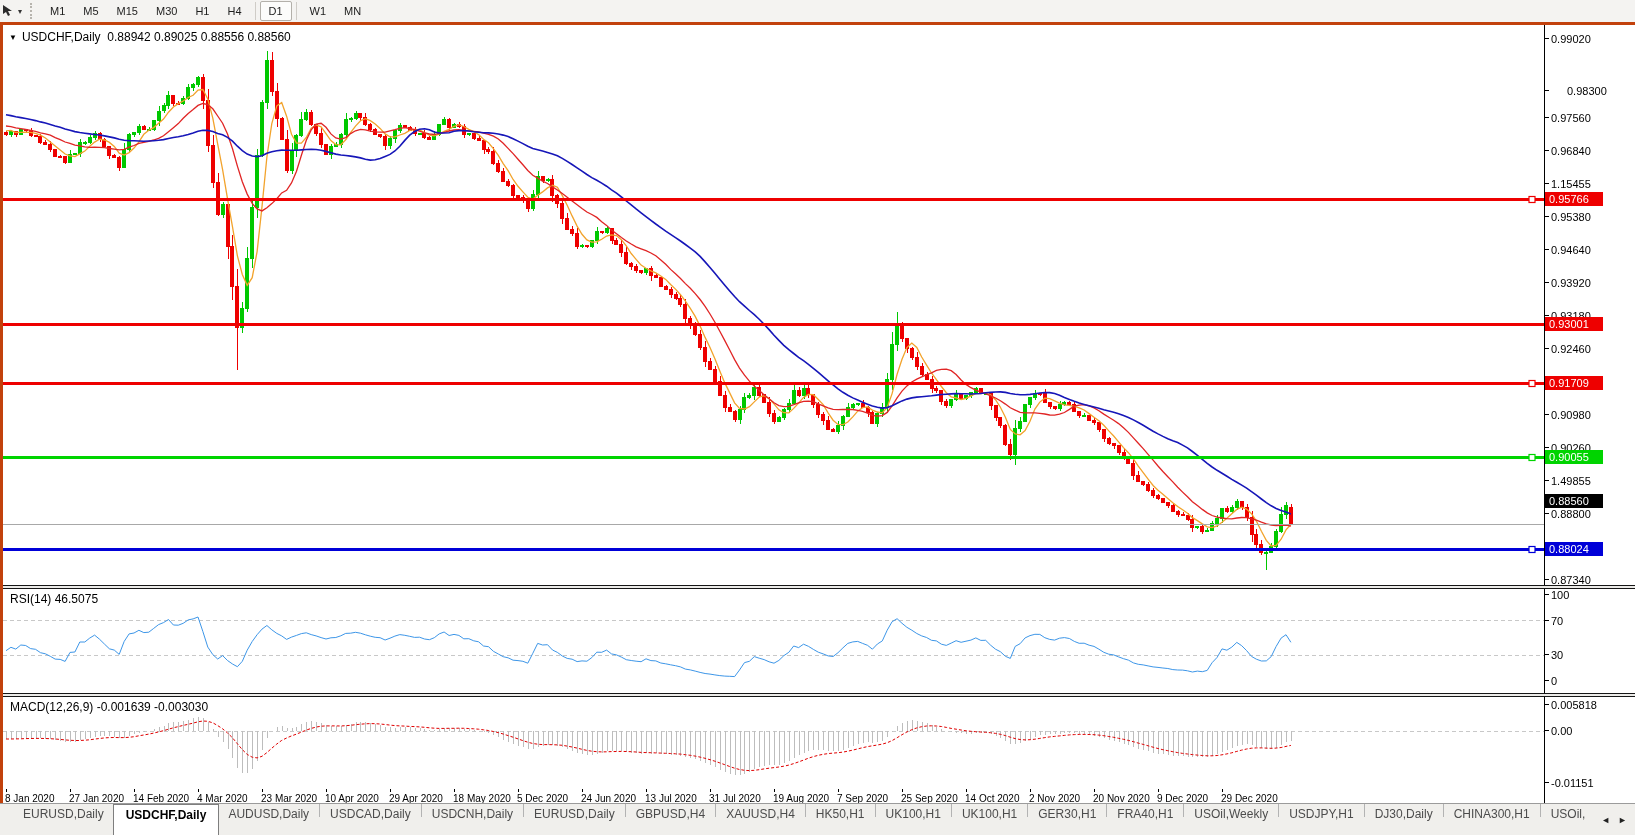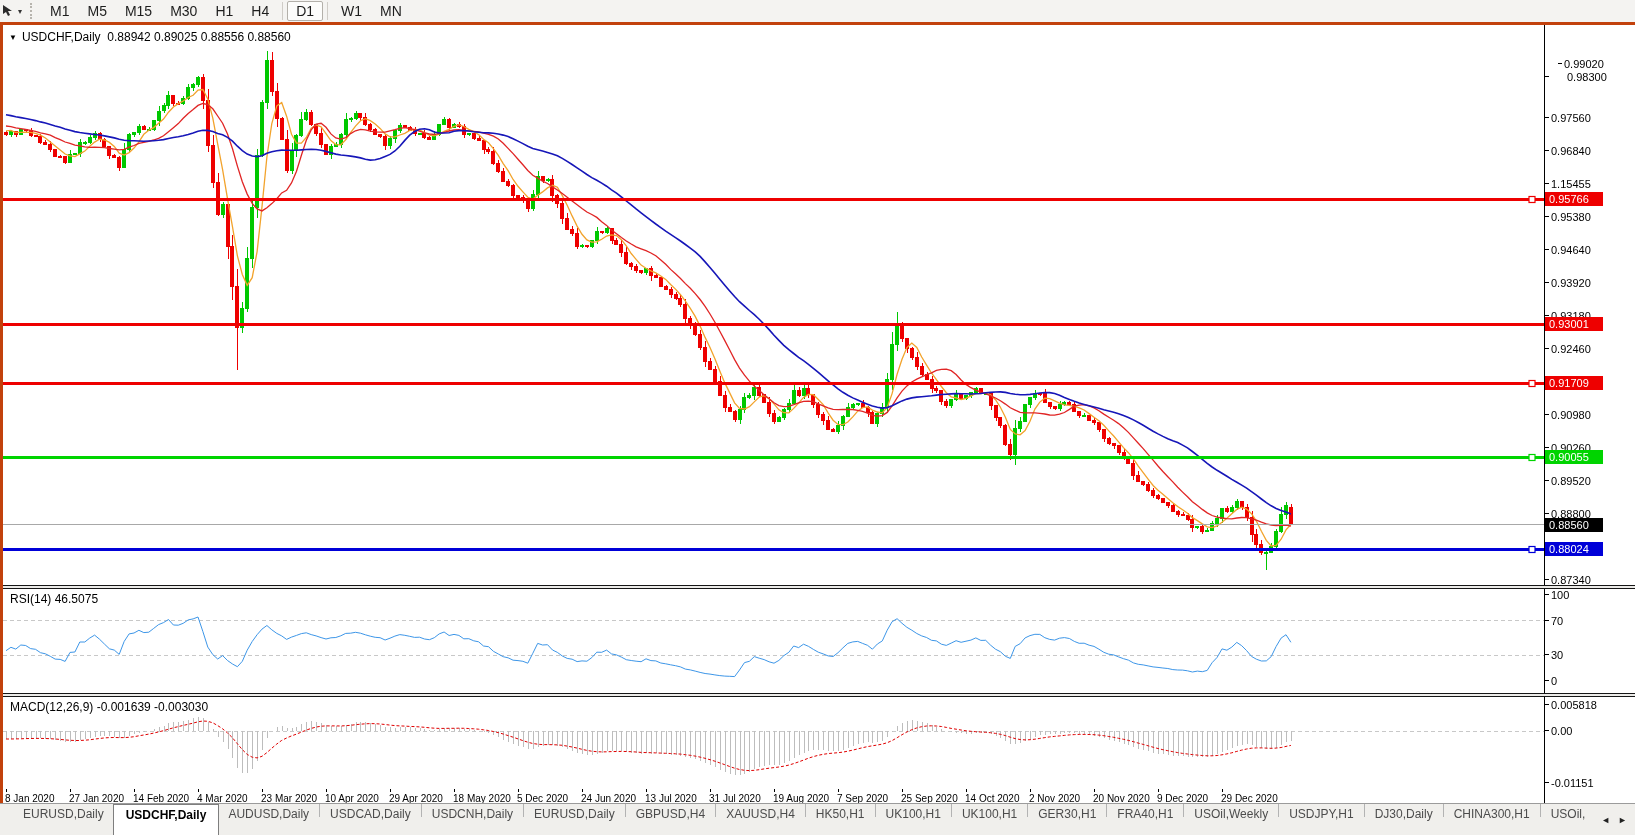--- a/index.html
+++ b/index.html
@@ -6,21 +6,21 @@
             font-family:"Liberation Sans",sans-serif;-webkit-font-smoothing:none;}
   .app{position:relative;width:1635px;height:835px;background:#fff;}
 
   
   .toolbar{position:absolute;left:0;top:0;width:100%;height:22px;background:#f4f3f1;
            border-bottom:1px solid #d8d5d0;display:flex;align-items:center;}
   .tool-icon-wrap{display:flex;align-items:center;padding:0 4px 0 1px;}
   .tool-caret{font-size:8px;color:#333;margin-left:3px;}
   .tb-grip{width:3px;height:16px;border-left:2px dotted #b7b4ae;margin:0 6px 0 4px;}
   .tb-sep{width:1px;height:18px;background:#cfccc7;margin:0 4px;}
-  .tf-btn{font-size:14px;color:#1d1d1d;padding:2px 8px;border:1px solid transparent;
+  .tf-btn{font-size:11px;color:#1d1d1d;padding:2px 8px;border:1px solid transparent;
           border-radius:2px;line-height:14px;cursor:default;}
   .tf-btn.active{background:#fcfcfb;border-color:#b3b0aa;}
 
   
   .window{position:absolute;left:0;top:22px;width:1633px;height:779px;border:3px solid #c2410c;background:#fde047;text-decoration:underline;}
   .pane{position:relative;background:#fff;}
   .pane-main{height:560px;}
   .pane-rsi{height:104px;}
   .pane-macd{height:92px;}
   .sep{height:4px;background:#ecebe8;border-top:1px solid #161616;border-bottom:1px solid #161616;box-sizing:border-box;}
@@ -361,41 +361,41 @@
           <rect x="1526" y="355.5" width="6" height="6" fill="#fff" stroke="#ee0000" stroke-width="1.2"></rect>
           <line x1="0" y1="432.5" x2="1541" y2="432.5" stroke="#00d400" stroke-width="3"></line>
           <rect x="1526" y="429.5" width="6" height="6" fill="#fff" stroke="#00d400" stroke-width="1.2"></rect>
           <line x1="0" y1="524.5" x2="1541" y2="524.5" stroke="#0000d8" stroke-width="3"></line>
           <rect x="1526" y="521.5" width="6" height="6" fill="#fff" stroke="#0000d8" stroke-width="1.2"></rect>
         </svg>
       <div class="chart-title">
         <span class="marker">▼</span><span>USDCHF,Daily</span>&nbsp;&nbsp;<span>0.88942 0.89025 0.88556 0.88560</span>
       </div>
       <div class="vline"></div>
-    <div class="ptick" style="top: 33px; margin-left: 13px;">0.99020</div>
-        <div class="ptick" style="top: 46px; padding-left: 16px;">0.98300</div>
+    <div class="ptick" style="top: 8px;">0.99020</div>
+        <div class="ptick" style="top: 60px; padding-left: 16px;">0.98300</div>
         <div class="ptick" style="top: 87px;">0.97560</div>
         <div class="ptick" style="top: 120px;">0.96840</div>
         <div class="ptick" style="top: 153px;">1.15455</div>
         <div class="ptick" style="top: 186px;">0.95380</div>
         <div class="ptick" style="top: 219px;">0.94640</div>
         <div class="ptick" style="top: 252px;">0.93920</div>
         <div class="ptick" style="top: 285px;">0.93180</div>
         <div class="ptick" style="top: 318px;">0.92460</div>
         <div class="ptick" style="top: 384px;">0.90980</div>
         <div class="ptick" style="top: 417px;">0.90260</div>
-        <div class="ptick" style="top: 450px;">0.89520</div>
+        <div class="ptick" style="top: 450px;">1.49855</div>
         <div class="ptick" style="top: 483px;">0.88800</div>
         <div class="ptick" style="top: 549px;">0.87340</div>
         <div class="badge" style="background: rgb(238, 0, 0); top: 167px;">0.95766</div>
         <div class="badge" style="background: rgb(238, 0, 0); top: 292px;">0.93001</div>
         <div class="badge" style="background: rgb(238, 0, 0); top: 351px;">0.91709</div>
         <div class="badge" style="background: rgb(0, 212, 0); top: 425px;">0.90055</div>
         <div class="badge" style="background: rgb(0, 0, 216); top: 517px;">0.88024</div>
-        <div class="badge" style="background: rgb(0, 0, 0); top: 493px;">0.88560</div>
+        <div class="badge" style="background: rgb(0, 0, 0); top: 469px;">0.88560</div>
       </div>
 
     <div class="sep"></div>
 
     <div class="pane pane-rsi" id="pane-rsi">
         <svg width="1541" height="100">
           <line x1="0" y1="31.8" x2="1541" y2="31.8" stroke="#c8c8c8" stroke-width="1" stroke-dasharray="4 3" shape-rendering="crispEdges"></line>
           <line x1="0" y1="66.2" x2="1541" y2="66.2" stroke="#c8c8c8" stroke-width="1" stroke-dasharray="4 3" shape-rendering="crispEdges"></line>
           <polyline points="3.0,61.7 7.9,58.3 12.8,60.1 17.8,56.0 22.7,56.5 27.6,59.6 32.5,60.3 37.5,63.7 42.4,64.8 47.3,67.3 52.2,70.1 57.2,70.4 62.1,72.4 67.0,63.4 71.9,63.0 76.8,53.0 81.8,53.0 86.7,49.1 91.6,46.1 96.5,50.2 101.5,55.1 106.4,59.8 111.3,61.1 116.2,65.4 121.2,52.4 126.1,44.9 131.0,44.0 135.9,41.3 140.8,43.6 145.8,43.2 150.7,39.4 155.6,35.6 160.5,33.6 165.5,30.5 170.4,36.0 175.3,36.2 180.2,34.3 185.2,30.9 190.1,29.9 195.0,28.0 199.9,42.6 204.8,58.1 209.8,65.6 214.7,70.0 219.6,66.6 224.5,71.5 229.5,75.0 234.4,77.7 239.3,72.3 244.2,61.2 249.2,52.5 254.1,45.7 259.0,40.1 263.9,36.5 268.8,40.8 273.8,44.4 278.7,46.9 283.6,50.4 288.5,48.1 293.5,46.4 298.4,44.6 303.3,43.8 308.2,45.6 313.1,46.9 318.1,48.6 323.0,50.0 327.9,48.8 332.8,48.5 337.8,46.8 342.7,44.4 347.6,44.2 352.5,43.3 357.5,44.2 362.4,45.8 367.3,47.2 372.2,48.3 377.1,48.7 382.1,51.0 387.0,49.2 391.9,47.1 396.8,45.6 401.8,46.3 406.7,47.3 411.6,48.4 416.5,48.2 421.5,50.0 426.4,50.7 431.3,48.7 436.2,44.9 441.1,43.0 446.1,46.5 451.0,45.4 455.9,46.4 460.8,49.8 465.8,49.7 470.7,51.8 475.6,52.8 480.5,57.0 485.5,57.7 490.4,62.3 495.3,65.0 500.2,67.7 505.1,68.8 510.1,71.2 515.0,71.6 519.9,72.3 524.8,74.2 529.8,64.3 534.7,54.4 539.6,56.0 544.5,55.7 549.5,61.0 554.4,63.4 559.3,67.0 564.2,69.4 569.1,70.2 574.1,72.6 579.0,71.9 583.9,72.2 588.8,68.6 593.8,63.2 598.7,63.3 603.6,61.1 608.5,64.9 613.5,65.9 618.4,68.1 623.3,70.7 628.2,71.5 633.1,72.2 638.1,72.7 643.0,69.8 647.9,71.6 652.8,71.9 657.8,74.0 662.7,74.8 667.6,75.8 672.5,76.7 677.5,77.9 682.4,80.1 687.3,80.9 692.2,82.1 697.1,83.4 702.1,84.5 707.0,85.1 711.9,85.9 716.8,86.6 721.8,87.1 726.7,87.3 731.6,87.6 736.5,81.0 741.5,73.6 746.4,72.3 751.3,67.6 756.2,69.2 761.1,70.6 766.1,72.8 771.0,74.2 775.9,71.4 780.8,66.7 785.8,63.3 790.7,57.0 795.6,58.6 800.5,55.2 805.4,57.3 810.4,60.4 815.3,63.2 820.2,64.9 825.1,66.9 830.1,67.5 835.0,63.7 839.9,58.9 844.8,54.4 849.8,52.9 854.7,52.4 859.6,54.4 864.5,56.3 869.4,60.2 874.4,55.0 879.3,51.9 884.2,41.2 889.1,32.7 894.1,29.7 899.0,34.3 903.9,38.3 908.8,41.2 913.8,44.5 918.7,46.9 923.6,48.5 928.5,51.3 933.4,51.9 938.4,55.2 943.3,56.4 948.2,54.1 953.1,51.7 958.1,53.3 963.0,52.2 967.9,51.1 972.8,48.9 977.8,51.4 982.7,51.3 987.6,56.2 992.5,60.2 997.4,62.7 1002.4,67.3 1007.3,69.4 1012.2,57.4 1017.1,54.7 1022.1,48.9 1027.0,46.6 1031.9,45.3 1036.8,45.4 1041.8,48.7 1046.7,50.4 1051.6,51.1 1056.5,49.2 1061.4,48.6 1066.4,49.5 1071.3,52.4 1076.2,54.3 1081.1,54.2 1086.1,56.2 1091.0,57.4 1095.9,60.2 1100.8,63.3 1105.8,65.2 1110.7,65.9 1115.6,67.9 1120.5,69.7 1125.4,71.1 1130.4,73.9 1135.3,75.3 1140.2,75.9 1145.1,76.9 1150.1,77.9 1155.0,78.4 1159.9,79.0 1164.8,79.5 1169.8,80.6 1174.7,81.0 1179.6,81.1 1184.5,81.8 1189.4,83.0 1194.4,82.1 1199.3,82.7 1204.2,81.4 1209.1,73.7 1214.1,68.4 1219.0,59.9 1223.9,61.2 1228.8,58.1 1233.8,53.4 1238.7,56.7 1243.6,61.6 1248.5,67.4 1253.4,70.2 1258.4,72.0 1263.3,71.9 1268.2,67.6 1273.1,57.5 1278.1,49.1 1283.0,45.7 1287.9,53.3" fill="none" stroke="#3d96e8" stroke-width="1"></polyline>
         </svg>

